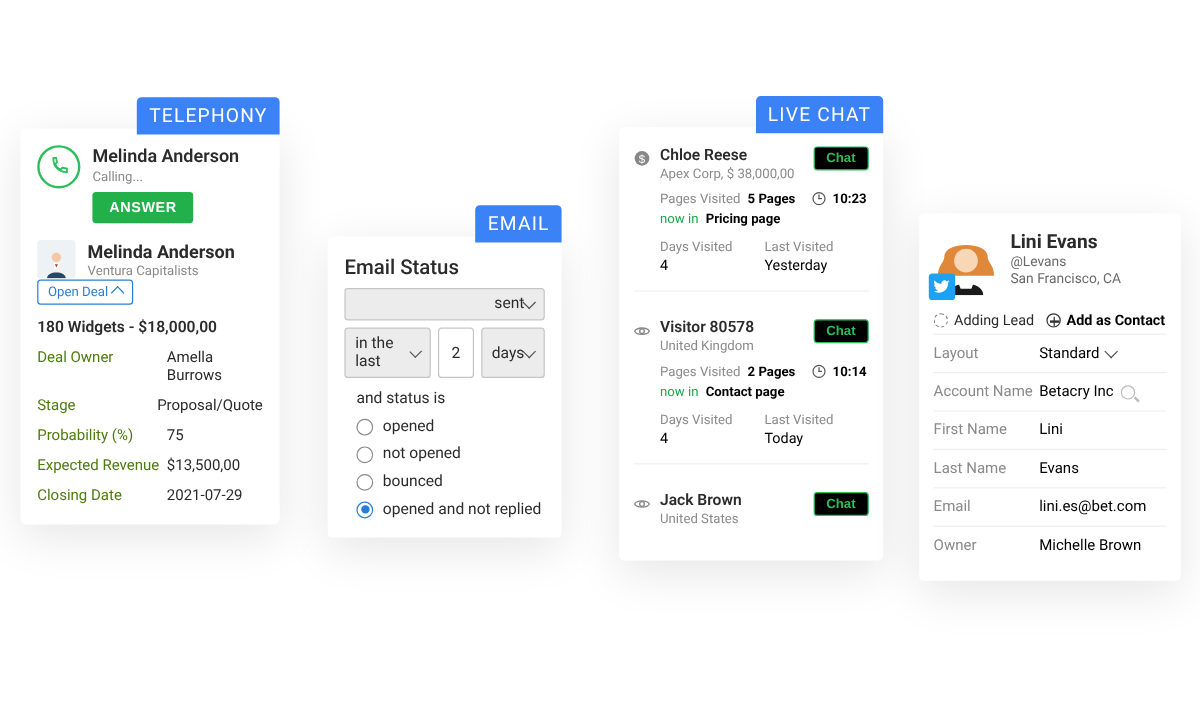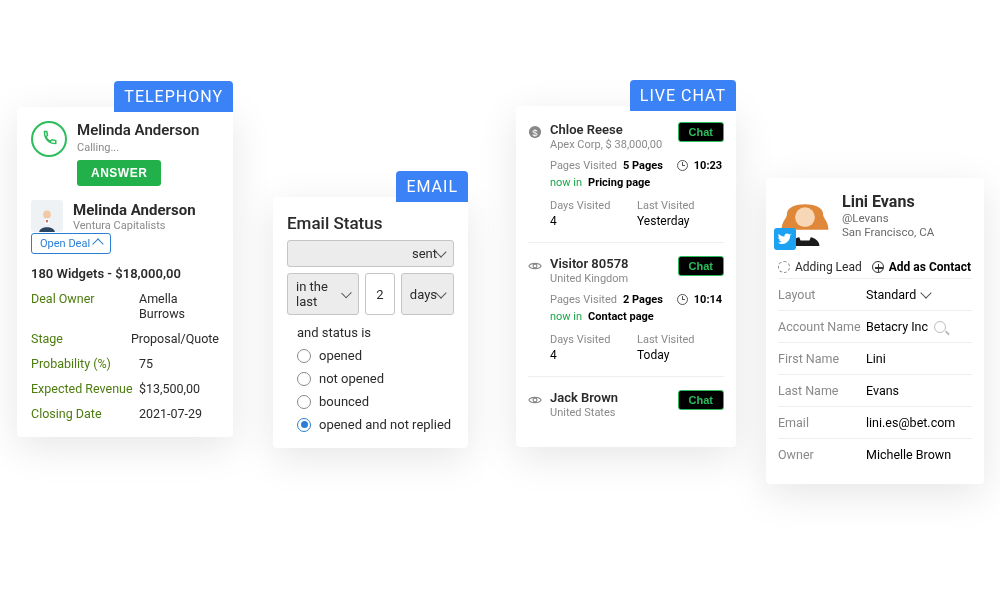--- a/index.html
+++ b/index.html
@@ -68,21 +68,21 @@
   .numbox{width:30px;justify-content:center;background:#fff;}
   .andline{font-size:13px; margin:10px 0 4px 10px;}
   .radio-row{display:flex;align-items:center;gap:8px;font-size:13px;margin:8px 0 0 10px;cursor:pointer;}
   .radio{width:14px;height:14px;border:1.5px solid #8a8a8a;border-radius:50%;display:flex;align-items:center;justify-content:center;}
   .radio.sel{border-color:#2a7fd4;}
   .radio.sel::after{content:"";width:7px;height:7px;background:#2a7fd4;border-radius:50%;}
 
   
   #livechat { left: 516px; top: 106px; width: 220px; padding:10px 12px 14px 12px;}
   .visitor{padding:6px 0 14px 0;}
-  .visitor + .visitor{border-top:1px solid #eee;padding-top:13px;}
+  .visitor + .visitor{border-top:1px solid #eee;padding-top:23px;}
   .vis-head{display:flex;align-items:flex-start;gap:8px;}
   .eye,.dollar{width:14px;height:14px;flex:0 0 14px;margin-top:2px;}
   .eye svg,.dollar svg{width:14px;height:14px;}
   .vis-name{font-weight:600;font-size:13px;}
   .vis-sub{font-size:11px;color:#8a8a8a;margin-top:1px;}
   .chat-btn{margin-left:auto;border:1.5px solid #2cbd5c;color:#2cbd5c;background:#000000;font-size:11px;
             font-weight:600;padding:3px 10px;border-radius:3px;cursor:pointer;}
   .meta{margin-left:22px;margin-top:8px;font-size:11px;}
   .meta .mrow{display:flex;align-items:center;gap:6px;}
   .meta .label{color:#8a8a8a;}

